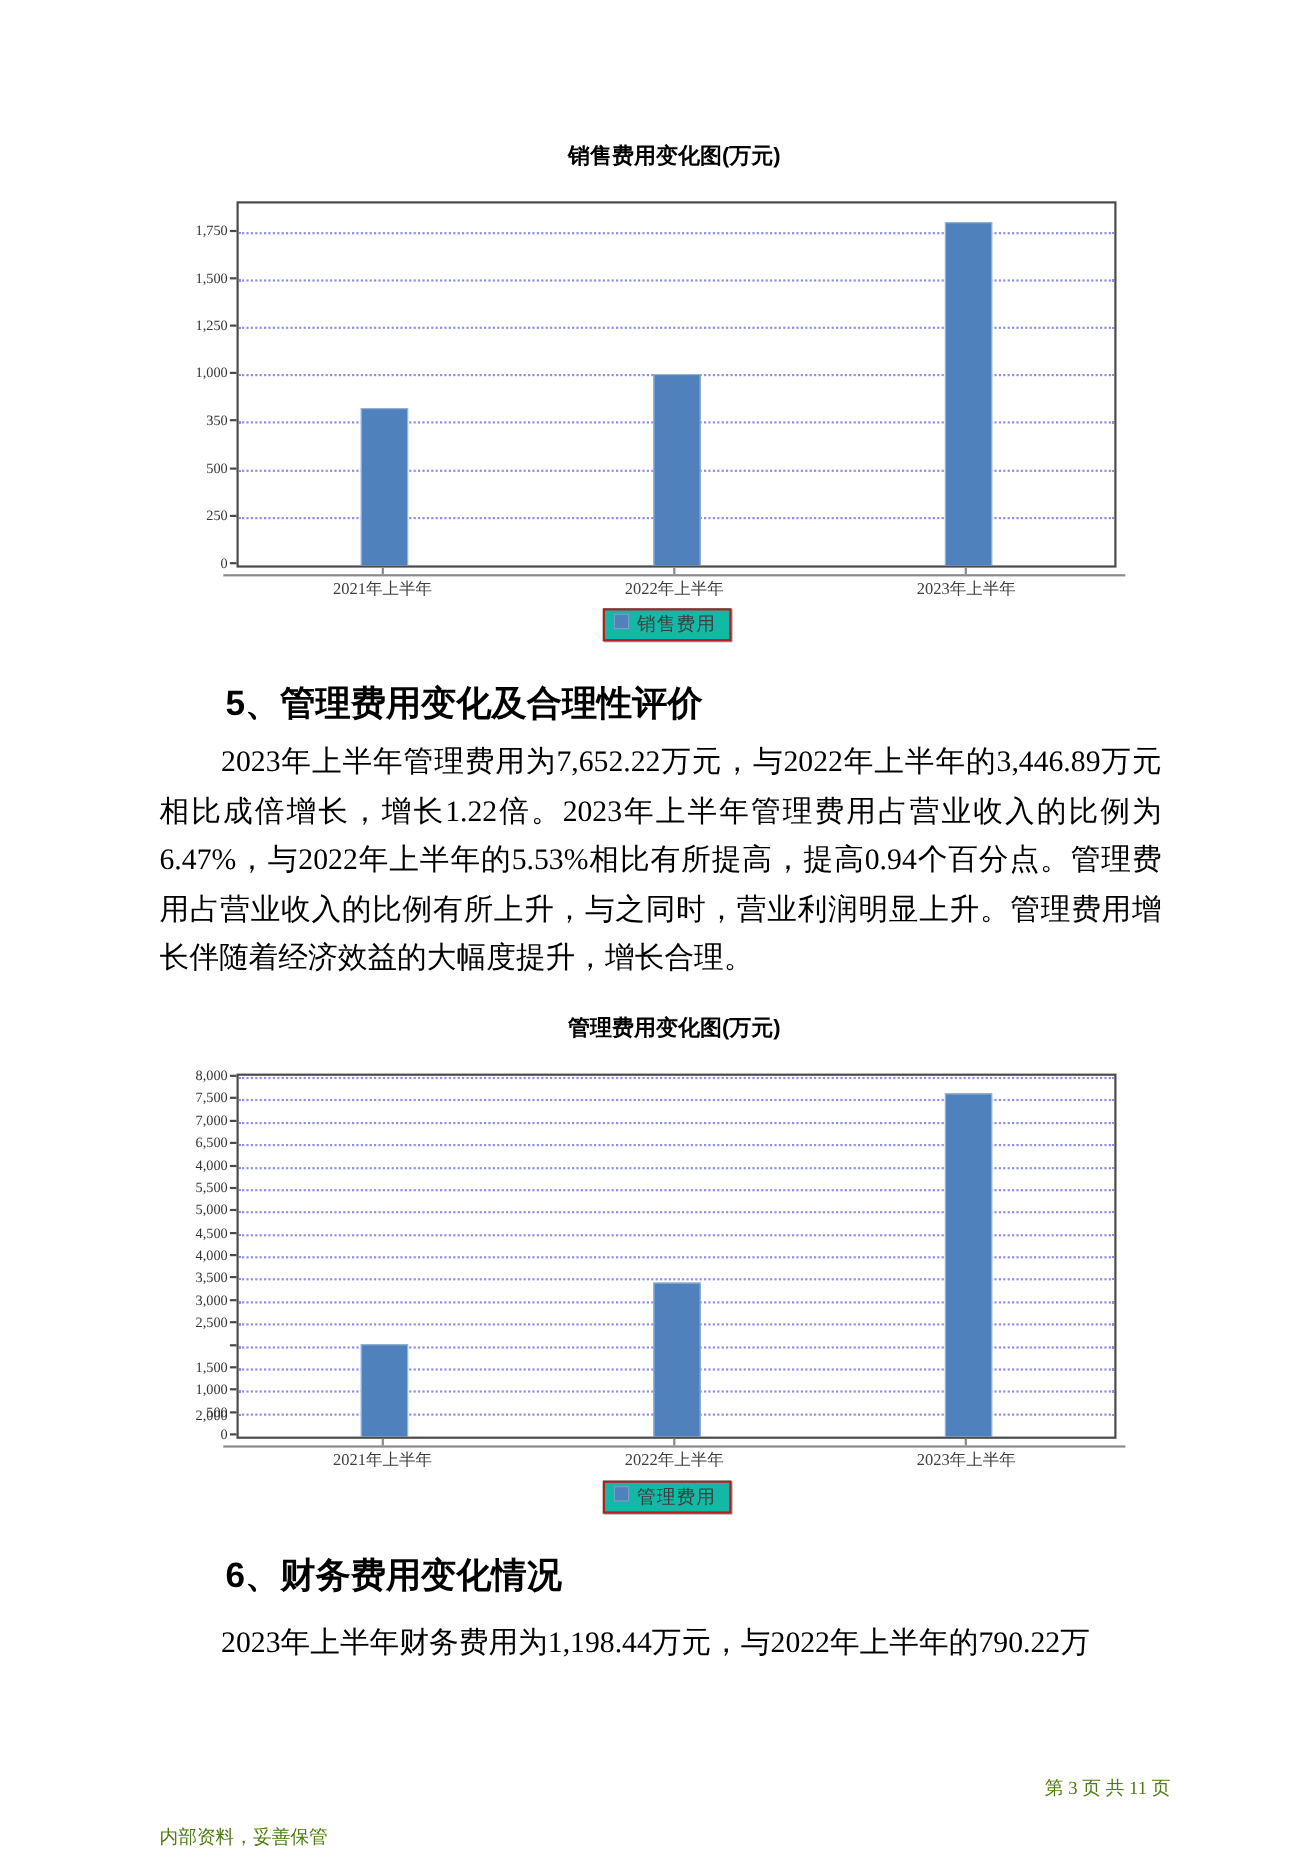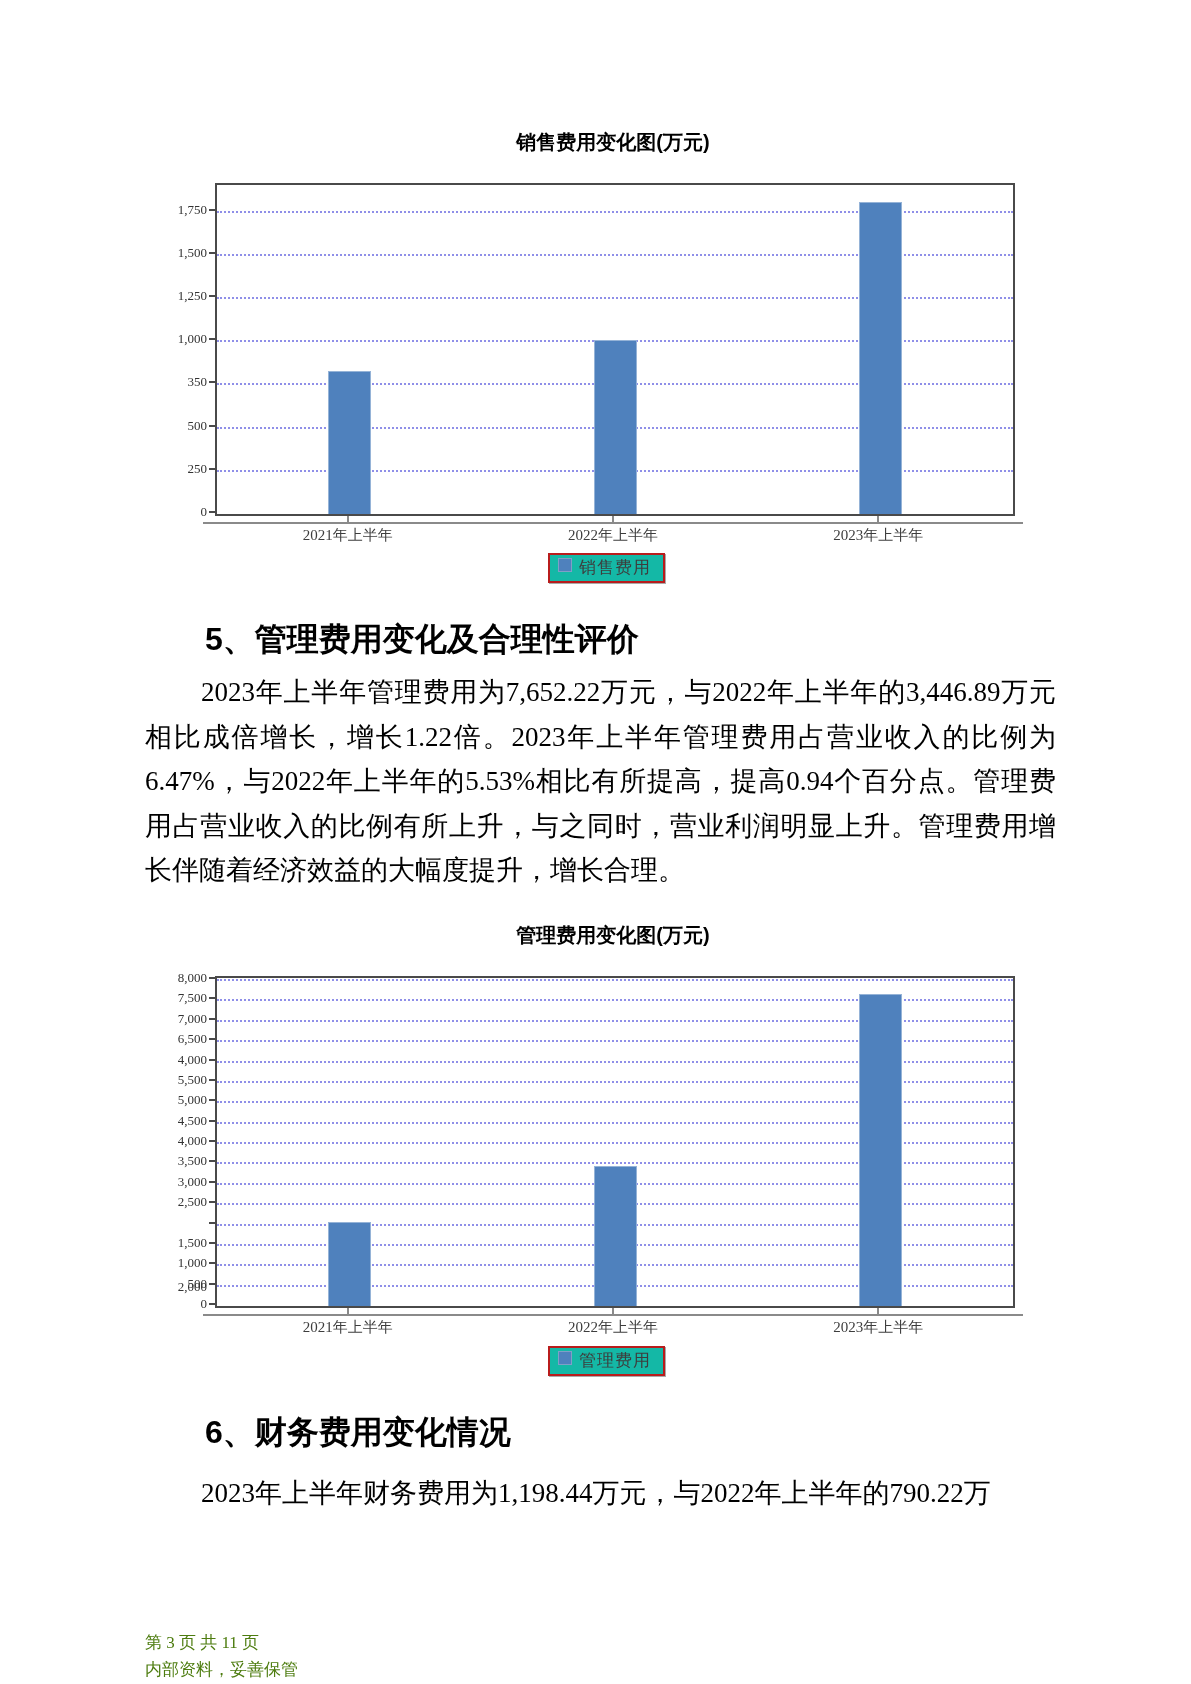--- a/index.html
+++ b/index.html
@@ -17,21 +17,21 @@
   
   .body-para{
     position:absolute;margin:0;font-size:27px;line-height:44.5px;
     text-align:justify;text-align-last:left;text-indent:56px;color:#000;
   }
   #p5{top:670px;left:145px;width:911px;}
   #p6{top:1471px;left:145px;width:911px;}
   
   .footer-left,.footer-right{position:absolute;font-size:17px;color:#4d7c0f;}
   .footer-left{top:1658px;left:145px;}
-  .footer-right{top:1614px;left:145px;width:919px;margin-top:17px;}
+  .footer-right{top:1614px;left:145px;width:919px;text-align:right;}
   
   .chart-region{position:absolute;left:145px;width:911px;}
   #chart0{top:118px;height:480px;}
   #chart1{top:911px;height:486px;}
   .chart-title{
     position:absolute;left:70px;width:796px;text-align:center;
     font-family:"Liberation Sans","DejaVu Sans",sans-serif;font-weight:bold;
     font-size:20px;line-height:24px;color:#000;
   }
   .plot{position:absolute;background:#fff;border:2px solid #4a4a4a;}

